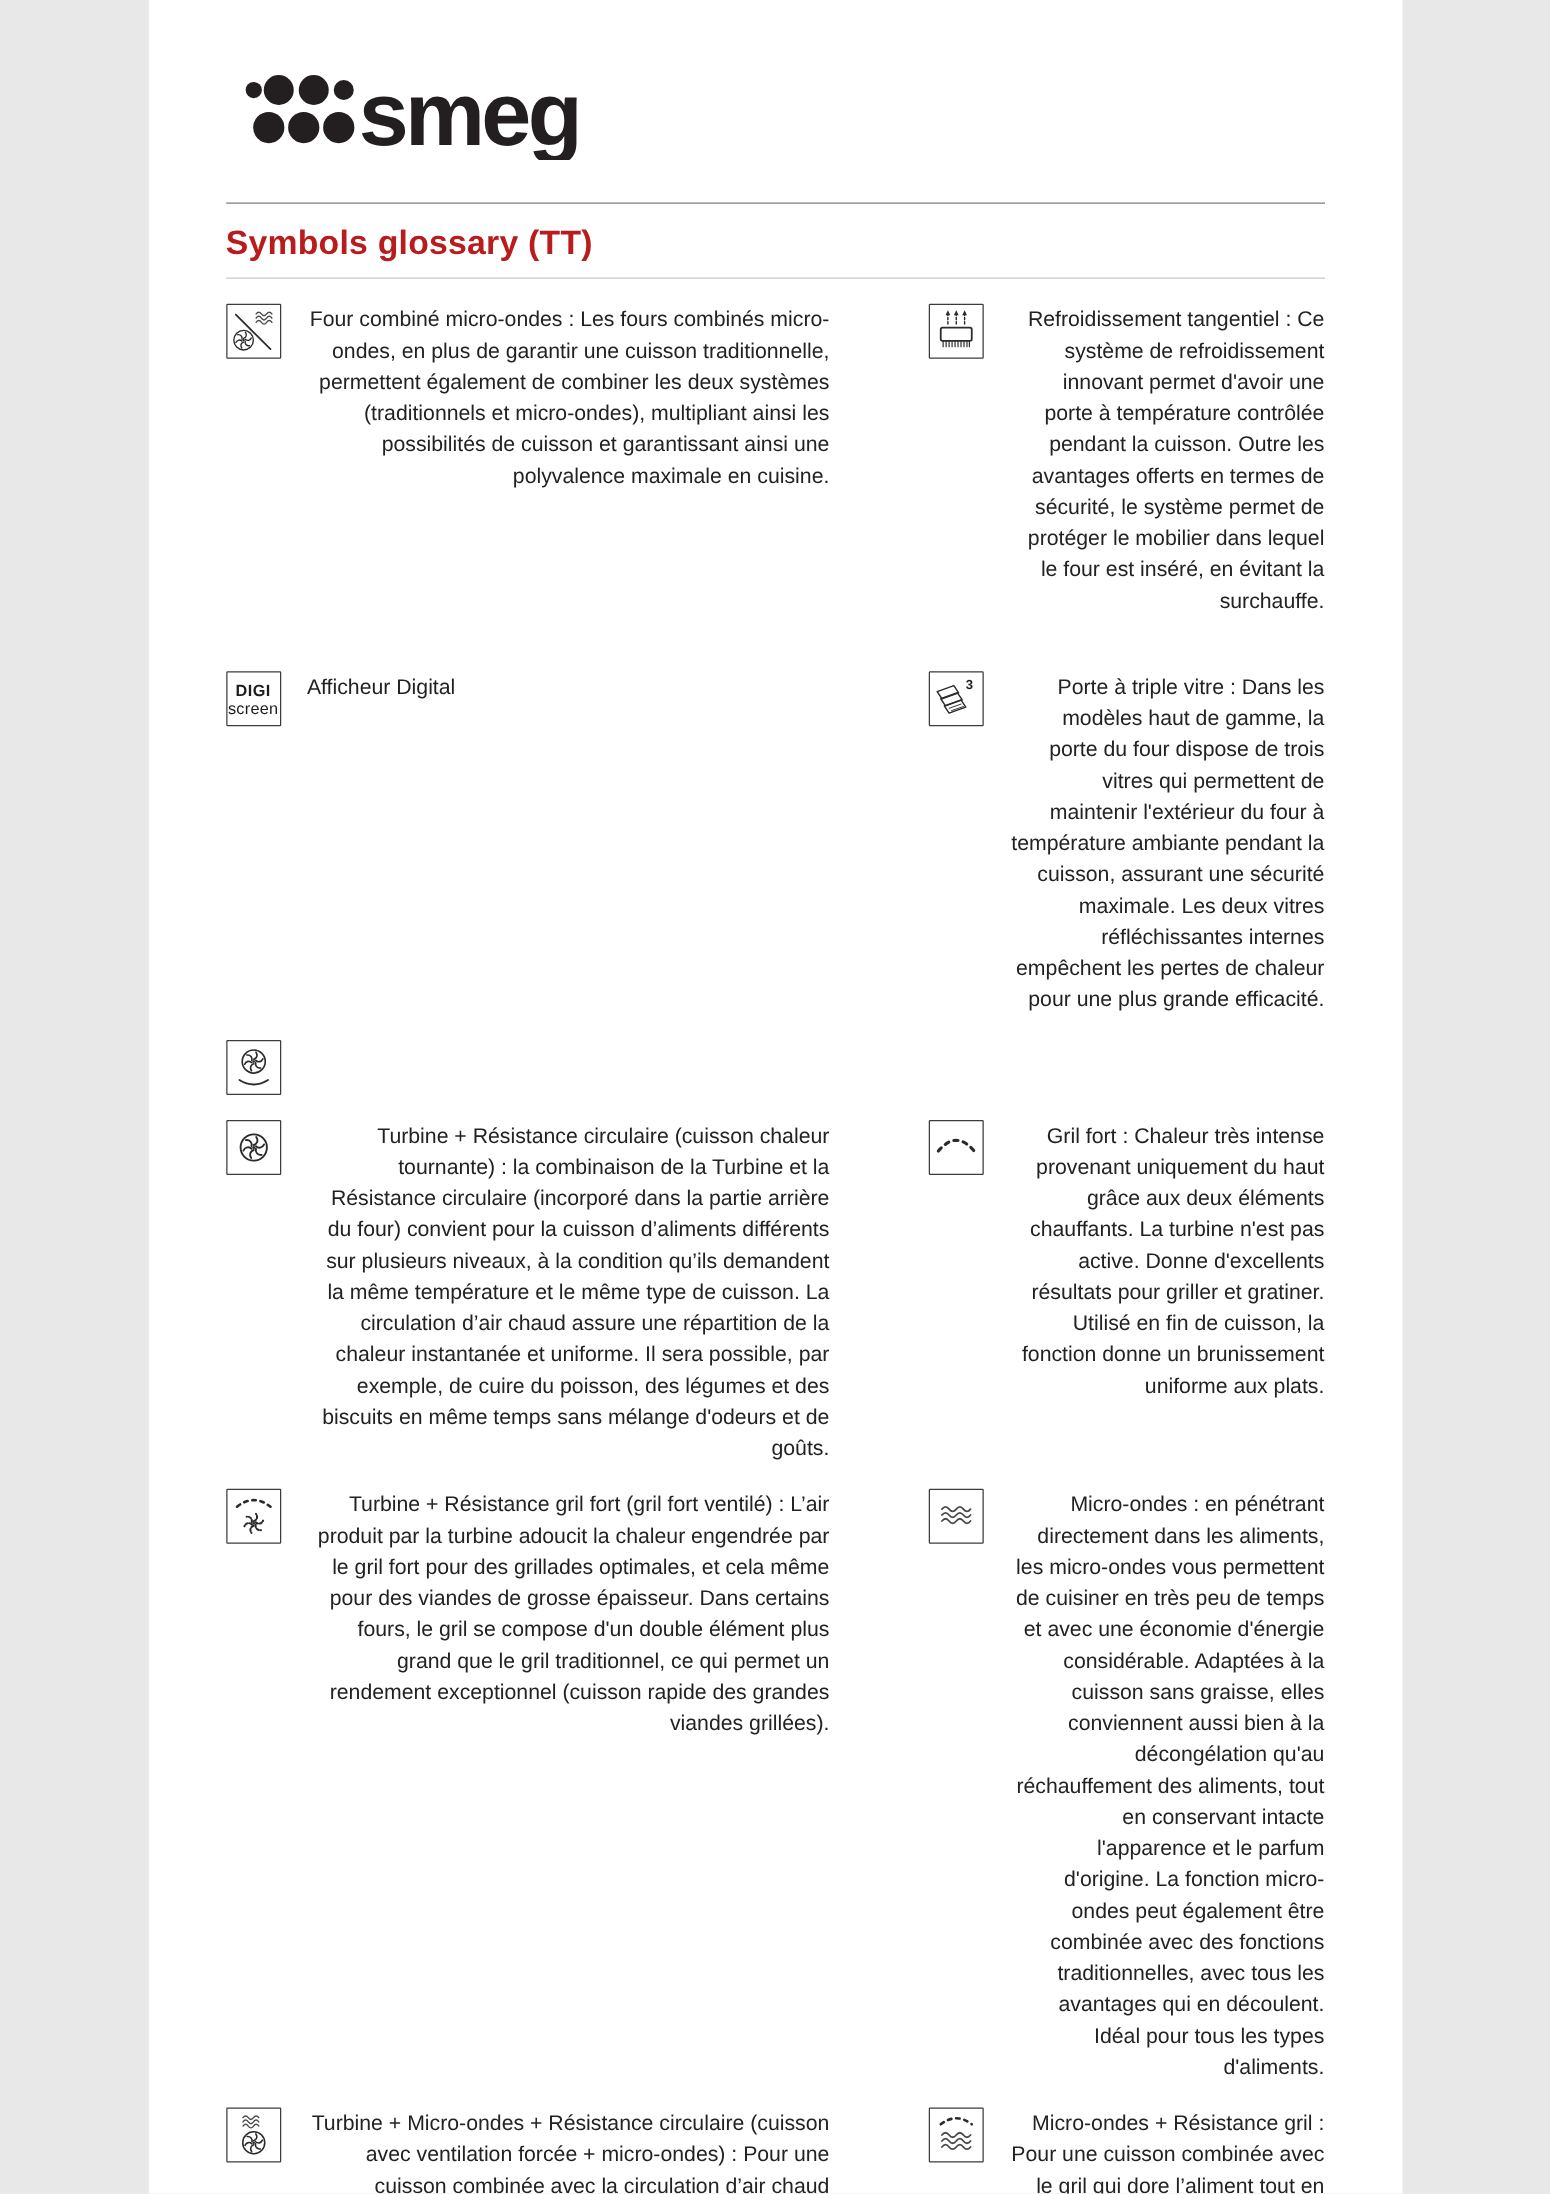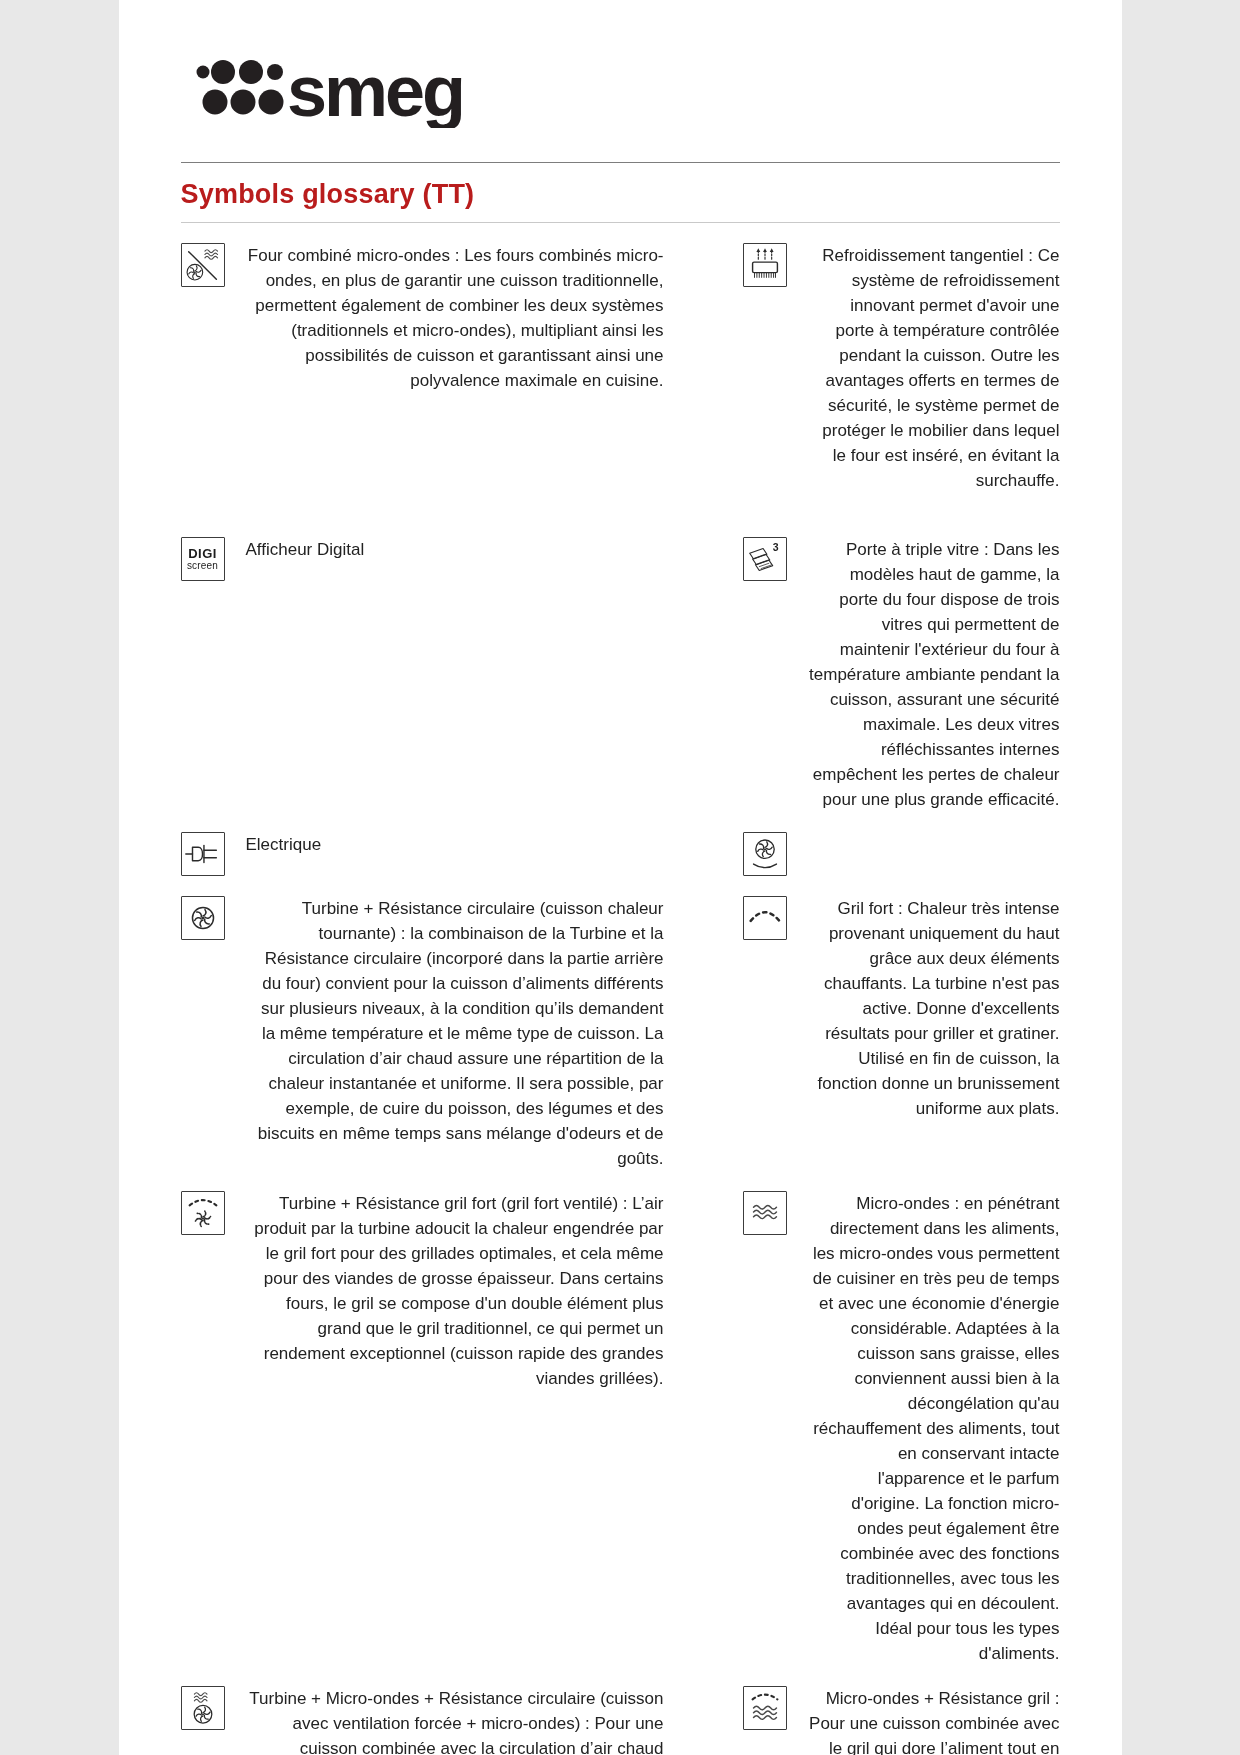--- a/index.html
+++ b/index.html
@@ -26,21 +26,21 @@
   .entry-text{margin:0;font-size:17px;line-height:25px;color:#222;}
   .entry-text.lt{max-width:418px;}
   .entry-text.rt{max-width:458px;}
   
   svg.ig{stroke:#2b2b2b;stroke-width:1.5;fill:none;stroke-linecap:round;stroke-linejoin:round;}
   svg.ig .fl{fill:#2b2b2b;stroke:none;}
   svg.ig text{fill:#1d1d1d;stroke:none;font-family:"Liberation Sans",sans-serif;font-weight:700;font-size:11px;}
   svg.ig .gray{stroke:#4a4a4a;}
   .digi{flex-direction:column;}
   .digi .digi-top{font-size:13px;font-weight:700;letter-spacing:.4px;line-height:1;color:#1d1d1d;}
-  .digi .digi-bot{font-size:10px;letter-spacing:.2px;line-height:1;margin-top:1px;color:#1d1d1d;}
+  .digi .digi-bot{font-size:13px;letter-spacing:.2px;line-height:1;margin-top:1px;color:#1d1d1d;}
   
   .footer{position:absolute;left:62px;right:62px;bottom:28px;}
   .footer-rule{border:none;border-top:2px solid #4f4f4f;margin:0;}
   .footer-row{display:flex;justify-content:space-between;margin-top:14px;font-size:15.5px;color:#1a1a1a;letter-spacing:-0.2px;}
 </style>
 </head>
 <body>
 
 <svg width="0" height="0" style="position:absolute">
   <defs>
@@ -132,32 +132,20 @@
           </svg>
         </div>
         <p class="entry-text rt">Porte à triple vitre : Dans les modèles haut de gamme, la porte du four dispose de trois vitres qui permettent de maintenir l'extérieur du four à température ambiante pendant la cuisson, assurant une sécurité maximale. Les deux vitres réfléchissantes internes empêchent les pertes de chaleur pour une plus grande efficacité.</p>
       </div>
     </div>
 
     <div class="grow">
       <div class="entry">
         <div class="icon-box">
           <svg class="ig" width="44" height="44" viewBox="0 0 44 44">
-            <line x1="4" y1="22" x2="11" y2="22"></line>
-            <path d="M11 15 H17 C23 15 23 29 17 29 H11 Z"></path>
-            <line x1="23" y1="13" x2="23" y2="31"></line>
-            <line x1="23" y1="18" x2="36" y2="18"></line>
-            <line x1="23" y1="26" x2="36" y2="26"></line>
-          </svg>
-        </div>
-        <p class="entry-text lt">Electrique</p>
-      </div>
-      <div class="entry">
-        <div class="icon-box">
-          <svg class="ig" width="44" height="44" viewBox="0 0 44 44">
             <use href="#def-fan" transform="translate(22 17) scale(0.92)"></use>
             <path d="M10 32.5 Q22 40 34 32.5"></path>
           </svg>
         </div>
       </div>
     </div>
 
     <div class="grow">
       <div class="entry">
         <div class="icon-box">

